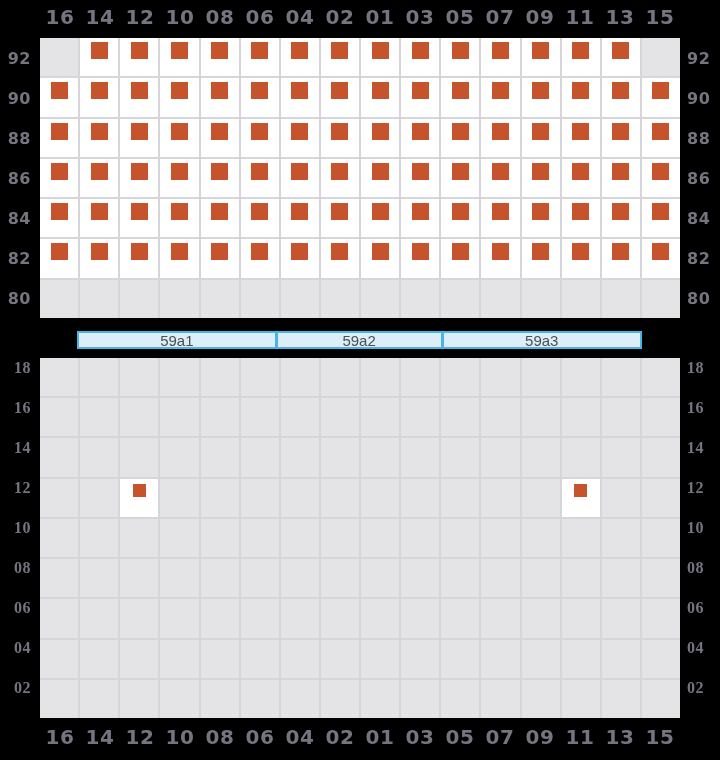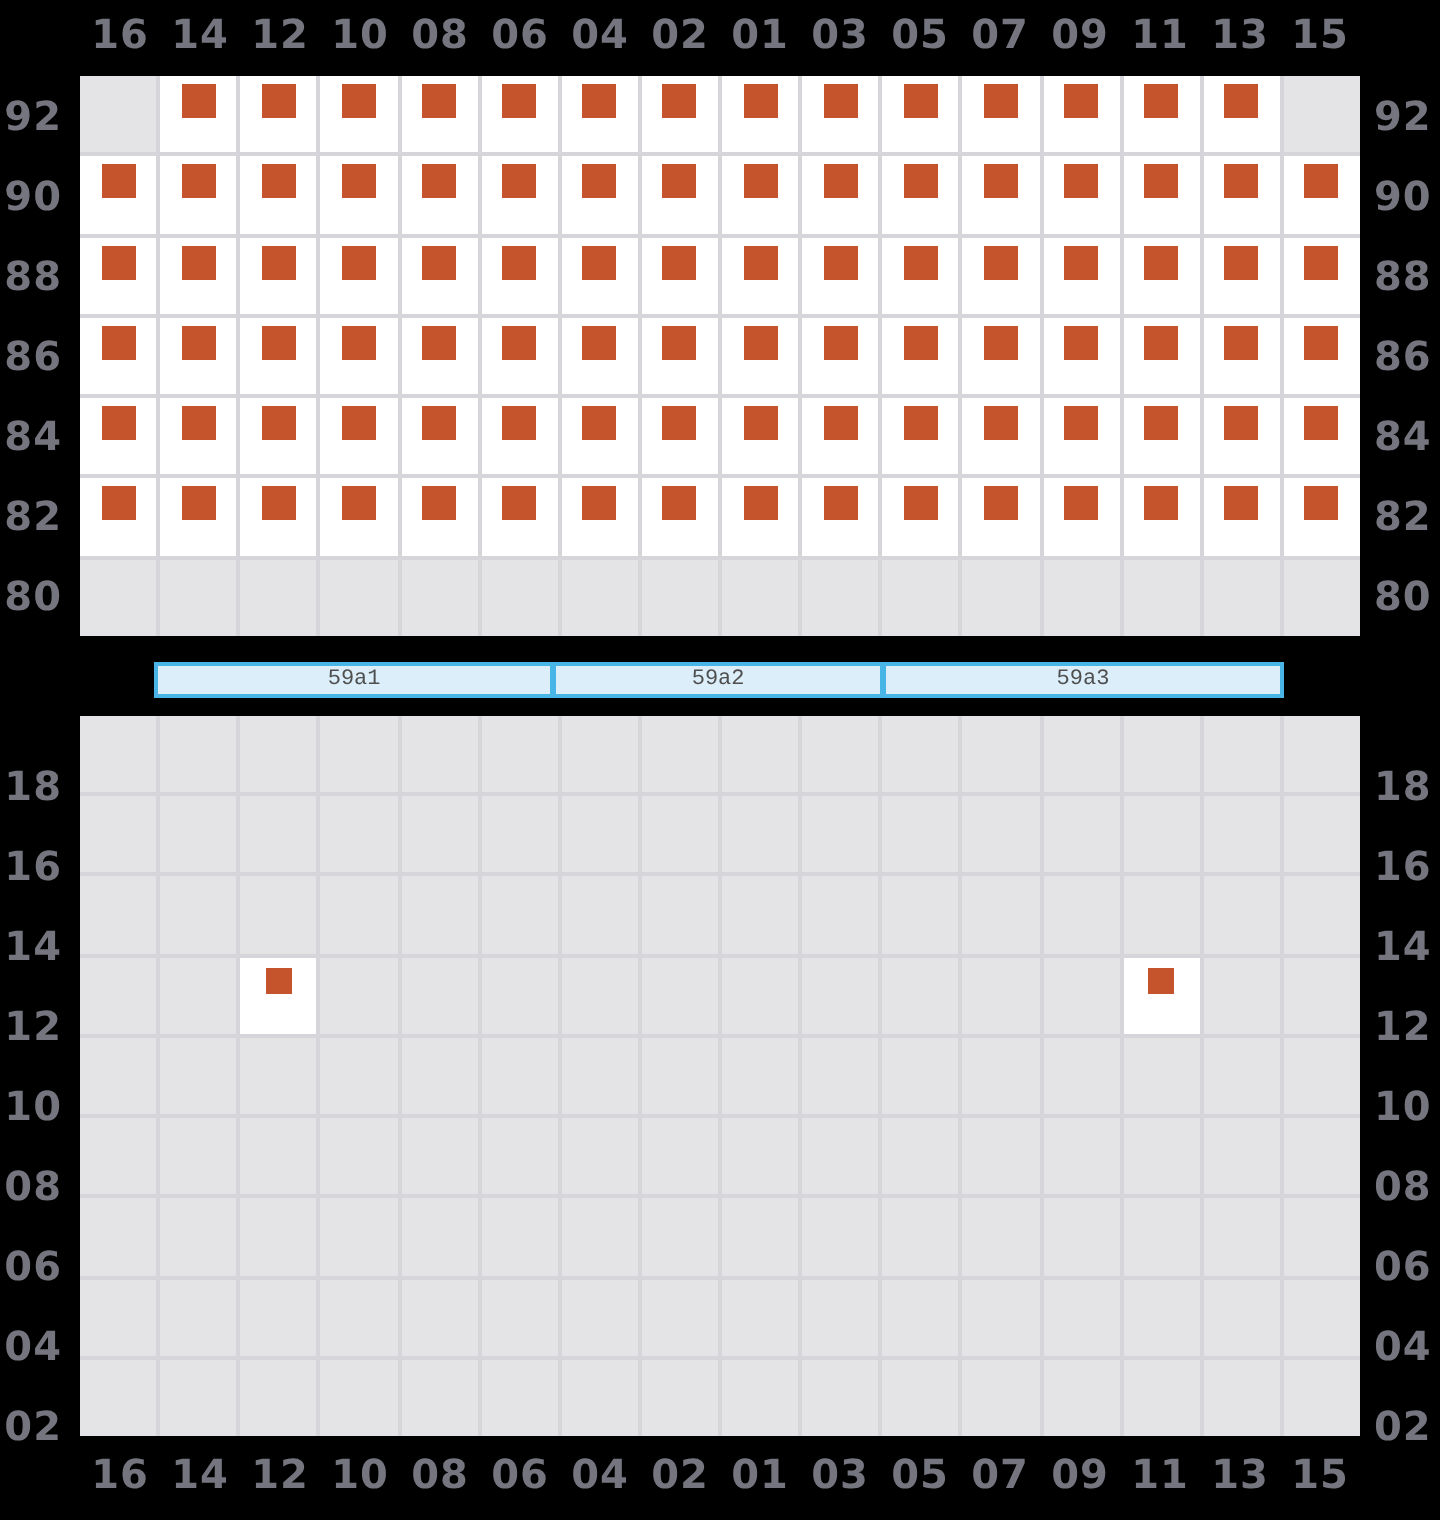--- a/index.html
+++ b/index.html
@@ -14,26 +14,26 @@
   }
   .col-headers.top{top:0;height:34px;}
   .col-headers.bottom{top:718px;height:38px;}
   .col-label{
     display:flex;align-items:center;justify-content:center;
     color:#75757f;font-size:20px;font-weight:700;letter-spacing:0.5px;
   }
   
   .row-labels{position:absolute;display:grid;width:40px;}
   .row-labels.upper{top:38px;height:280px;grid-template-rows:repeat(7,1fr);}
-  .row-labels.lower{top:373px;height:360px;grid-template-rows:repeat(9,1fr);}
+  .row-labels.lower{top:348px;height:360px;grid-template-rows:repeat(9,1fr);font-family:Liberation Serif, serif;}
   .row-labels.left{left:0;}
   .row-labels.right{left:680px;}
   .row-label{
     display:flex;align-items:center;color:#75757f;
-    font-size:20px;font-weight:700;letter-spacing:0.5px;
+    font-size:16px;font-weight:700;letter-spacing:0.5px;
   }
   .row-labels.left  .row-label{justify-content:flex-end;padding-right:9px;}
   .row-labels.right .row-label{justify-content:flex-start;padding-left:7px;}
   
   .berth-grid{
     position:absolute;left:40px;width:640px;display:grid;gap:2px;background:#d6d5d9;
   }
   #upper-grid{top:38px;height:280px;
     grid-template-rows:repeat(7,1fr);grid-template-columns:repeat(16,1fr);}
   #lower-grid{top:358px;height:360px;
@@ -43,22 +43,22 @@
   .cell.white{background:#ffffff;display:flex;align-items:flex-start;justify-content:center;}
   .marker{width:17px;height:17px;background:#c5542c;margin-top:4px;}
   #lower-grid .marker{width:13px;height:13px;margin-top:5px;}
   
   .section-bar{
     position:absolute;left:77px;top:331px;width:565px;height:18px;
     box-sizing:border-box;border:2px solid #49b5e7;background:#49b5e7;display:flex;
   }
   .section-segment{
     background:#dbeefa;display:flex;align-items:center;justify-content:center;
-    font-family:Liberation Mono, monospace;
-    font-size:11px;color:#4f4f4f;overflow:hidden;
+    font-family:Liberation Sans, sans-serif;
+    font-size:15px;color:#4f4f4f;overflow:hidden;
   }
   .section-segment + .section-segment{margin-left:3px;}
 </style>
 </head>
 <body>
 
 <div class="stage">
   <div class="col-headers top" id="col-headers-top">
       <div class="col-label">16</div>
       <div class="col-label">14</div>

